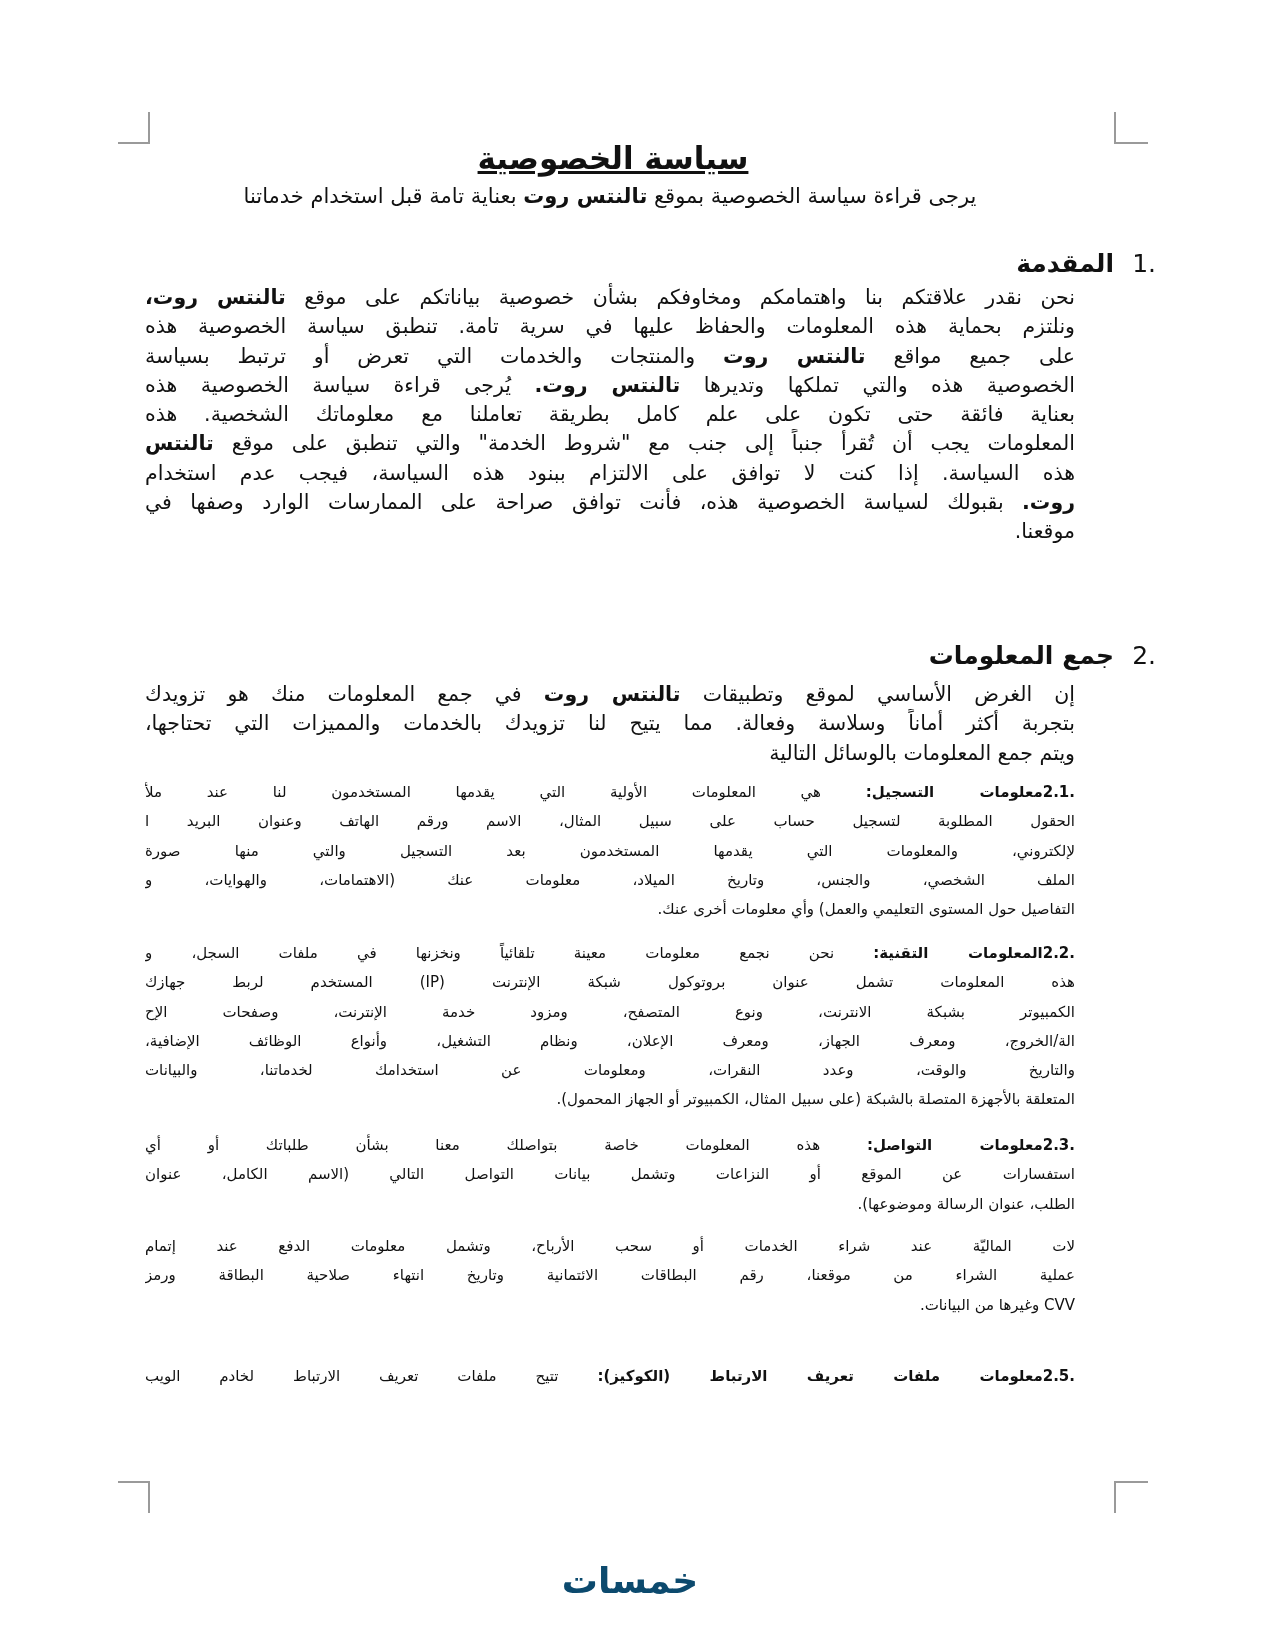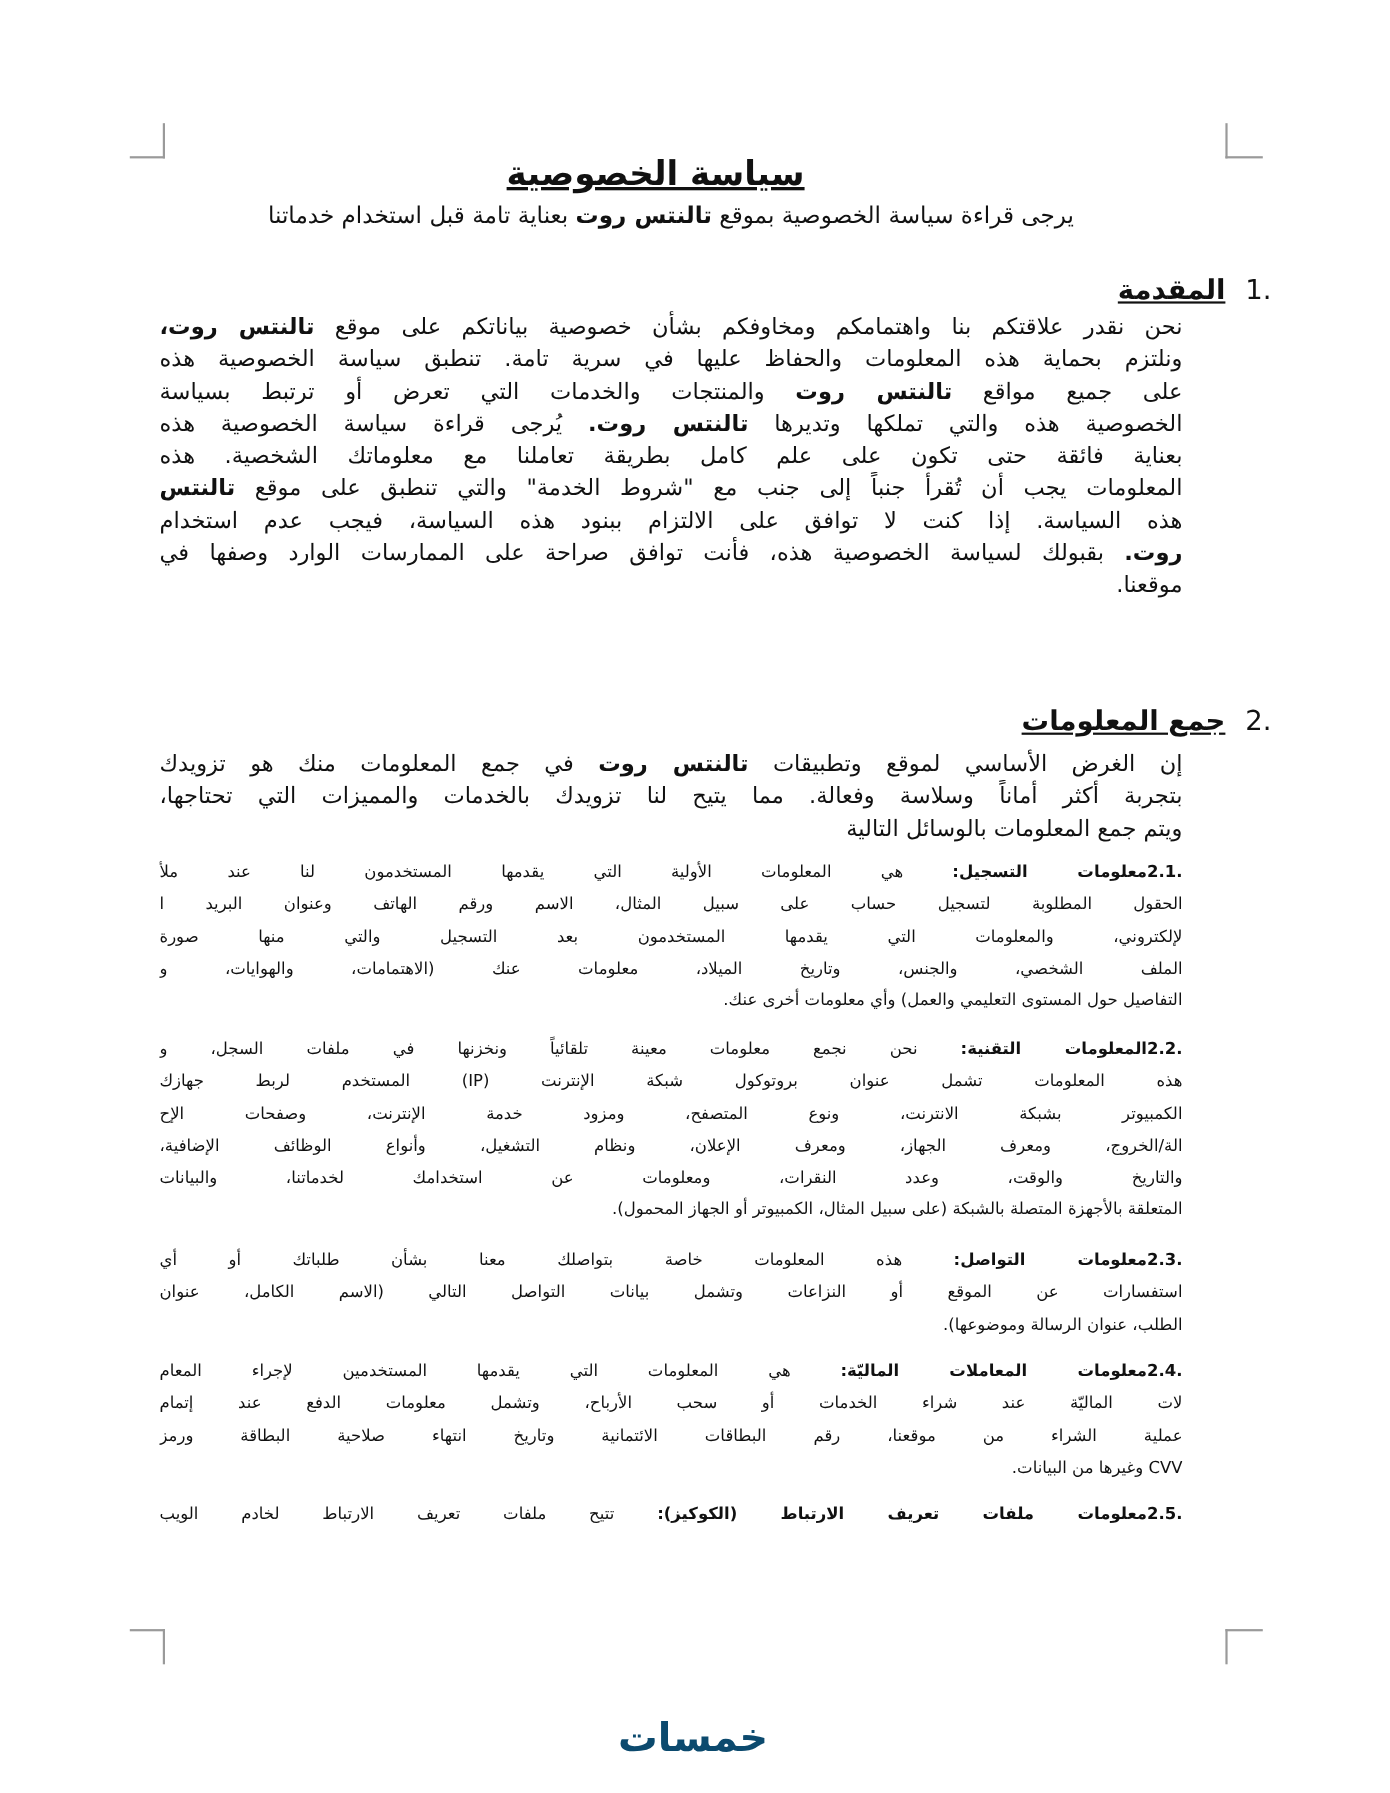--- a/index.html
+++ b/index.html
@@ -5,29 +5,29 @@
   html, body { margin: 0; padding: 0; background: #ffffff; }
   body { width: 1264px; height: 1630px; position: relative; overflow: hidden;
          font-family: "DejaVu Sans", "Liberation Sans", sans-serif; color: #111111; }
   .page { position: absolute; left: 0; top: 0; width: 1264px; height: 1630px; }
   .corner { position: absolute; width: 30px; height: 30px; border-color: #9a9a9a; border-style: solid; border-width: 0; }
   .corner.tl { left: 118px; top: 112px; border-right-width: 2px; border-bottom-width: 2px; }
   .corner.tr { left: 1114px; top: 112px; width: 32px; border-left-width: 2px; border-bottom-width: 2px; }
   .corner.bl { left: 118px; top: 1481px; border-right-width: 2px; border-top-width: 2px; }
   .corner.br { left: 1114px; top: 1481px; width: 32px; border-left-width: 2px; border-top-width: 2px; }
 
-  .title { position: absolute; left: 131px; width: 930px; top: 136px; text-align: center;
+  .title { position: absolute; left: 148px; width: 930px; top: 136px; text-align: center;
            font-size: 31px; font-weight: bold; text-decoration: underline; direction: rtl; line-height: 44px; }
   .subtitle { position: absolute; left: 145px; width: 930px; top: 178px; text-align: center;
               font-size: 21px; direction: rtl; line-height: 36px; }
   .subtitle b { font-weight: bold; }
 
   .section-head { position: absolute; right: 150px; direction: rtl; font-size: 25px; line-height: 36px; white-space: nowrap; }
   .section-head .num { position: absolute; right: -42px; top: 0; direction: ltr; font-size: 25px; }
-  .section-head .label { text-decoration: underline; font-weight: bold; }
+  .section-head .label { font-weight: bold; }
 
   .para { position: absolute; left: 145px; width: 930px; direction: rtl; text-align: justify;
           font-size: 20.5px; line-height: 29.3px; }
   .para .line { display: block; text-align: justify; text-align-last: justify; white-space: nowrap; overflow: hidden; height: 29.3px; }
   .para .line.last { text-align-last: right; }
   .brand { font-weight: bold; }
 
   .item { position: absolute; left: 145px; width: 930px; direction: rtl; font-size: 15px; line-height: 29.3px; }
   .item .line { display: block; white-space: nowrap; overflow: hidden; height: 29.3px; text-align: justify; text-align-last: justify; }
   .item .line.cont { }
@@ -97,21 +97,20 @@
     <span class="line cont last">المتعلقة بالأجهزة المتصلة بالشبكة (على سبيل المثال، الكمبيوتر أو الجهاز المحمول).</span>
   </div>
 
   <div class="item" style="top:1131px;">
     <span class="line"><span class="inum">2.3.</span><span class="ititle">معلومات التواصل:</span><span> هذه المعلومات خاصة بتواصلك معنا بشأن طلباتك أو أي</span></span>
     <span class="line cont">استفسارات عن الموقع أو النزاعات وتشمل بيانات التواصل التالي (الاسم الكامل، عنوان</span>
     <span class="line cont last">الطلب، عنوان الرسالة وموضوعها).</span>
   </div>
 
   <div class="item" style="top:1232px;">
-    <span class="line"><span class="inum">2.4.</span><span class="ititle">معلومات المعاملات الماليّة:</span><span> هي المعلومات التي يقدمها المستخدمين لإجراء المعام</span></span>
     <span class="line cont">لات الماليّة عند شراء الخدمات أو سحب الأرباح، وتشمل معلومات الدفع عند إتمام</span>
     <span class="line cont">عملية الشراء من موقعنا، رقم البطاقات الائتمانية وتاريخ انتهاء صلاحية البطاقة ورمز</span>
     <span class="line cont last">CVV وغيرها من البيانات.</span>
   </div>
 
   <div class="item" style="top:1362px;">
     <span class="line"><span class="inum">2.5.</span><span class="ititle">معلومات ملفات تعريف الارتباط (الكوكيز):</span><span> تتيح ملفات تعريف الارتباط لخادم الويب</span></span>
   </div>
 
   <div class="watermark">خمسات</div>

